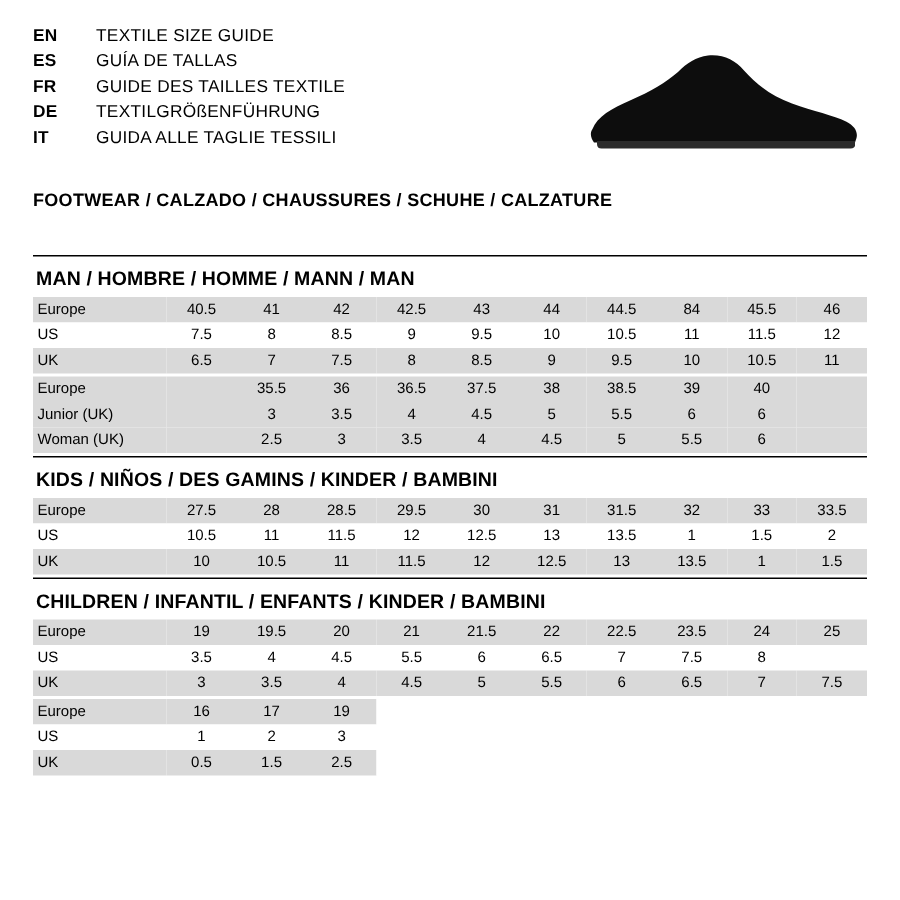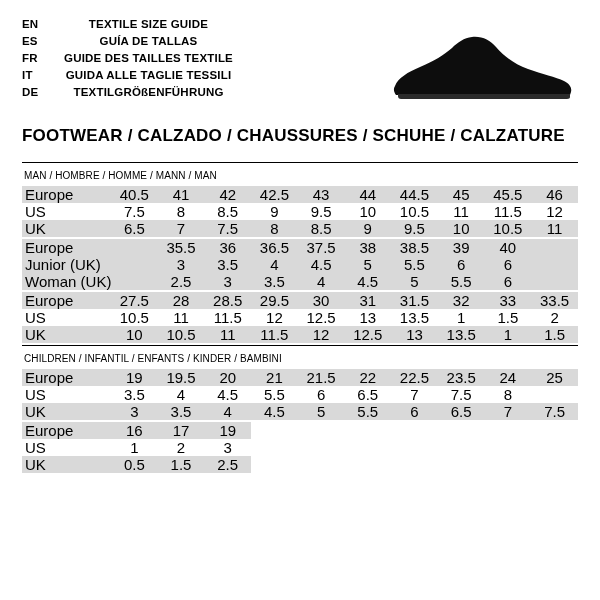--- a/index.html
+++ b/index.html
@@ -36,55 +36,54 @@
   .lang-table td {
     padding: 1px 0 1px 0;
     vertical-align: top;
     line-height: 15px;
   }
   .lang-code {
     width: 42px;
     font-weight: bold;
   }
   .lang-title {
-    font-weight: bold;
-    text-align: center;
+    font-weight: normal;
   }
 
   .shoe-wrap {
     position: absolute;
     top: 18px;
     right: 2px;
     width: 190px;
     height: 70px;
   }
 
   .section-title {
-    font-size: 17px;
+    font-size: 12px;
     font-weight: bold;
     letter-spacing: 0.2px;
     margin-top: 14px;
-    margin-bottom: 16px;
+    margin-bottom: 30px;
   }
 
   
   .group {
     margin-bottom: 2px;
   }
   .group-head {
-    font-size: 10px;
-    font-weight: normal;
+    font-size: 13px;
+    font-weight: bold;
     padding: 7px 2px 5px 2px;
     border-top: 1px solid #000000;
     letter-spacing: 0.1px;
   }
   table.sizes {
     border-collapse: collapse;
     width: 100%;
-    font-size: 15px;
+    font-size: 10px;
     table-layout: fixed;
   }
   table.sizes td {
     height: 17px;
     line-height: 17px;
     padding: 0;
     text-align: center;
     white-space: nowrap;
   }
   table.sizes td.rowlabel {
@@ -114,26 +113,26 @@
         </tr>
         <tr>
           <td class="lang-code">ES</td>
           <td class="lang-title">GUÍA DE TALLAS</td>
         </tr>
         <tr>
           <td class="lang-code">FR</td>
           <td class="lang-title">GUIDE DES TAILLES TEXTILE</td>
         </tr>
         <tr>
+          <td class="lang-code">DE</td>
+          <td class="lang-title">TEXTILGRÖßENFÜHRUNG</td>
+        </tr>
+        <tr>
           <td class="lang-code">IT</td>
           <td class="lang-title">GUIDA ALLE TAGLIE TESSILI</td>
-        </tr>
-        <tr>
-          <td class="lang-code">DE</td>
-          <td class="lang-title">TEXTILGRÖßENFÜHRUNG</td>
         </tr>
       </tbody>
     </table>
 
     <div class="shoe-wrap">
       <svg width="190" height="70" viewBox="0 0 190 70" xmlns="http://www.w3.org/2000/svg">
         <path d="M9 52 C12 44 22 38 34 33 C48 27 58 21 66 14 C72 8 78 4 86 3 C96 2 104 6 110 13 C118 22 128 30 142 35 C156 40 170 43 178 47 C184 50 186 54 185 58 L184 61 L10 61 C8 58 7 55 9 52 Z" fill="#0d0d0d"></path>
         <path d="M12 60 L184 60 L184 63 C184 64 183 65 181 65 L15 65 C13 65 12 64 12 62 Z" fill="#2b2b2b"></path>
       </svg>
     </div>
@@ -147,21 +146,21 @@
       <tbody>
         <tr class="shaded">
           <td class="rowlabel">Europe</td>
           <td>40.5</td>
           <td>41</td>
           <td>42</td>
           <td>42.5</td>
           <td>43</td>
           <td>44</td>
           <td>44.5</td>
-          <td>45</td>
+          <td>84</td>
           <td>45.5</td>
           <td>46</td>
         </tr>
         <tr class="plain">
           <td class="rowlabel">US</td>
           <td>7.5</td>
           <td>8</td>
           <td>8.5</td>
           <td>9</td>
           <td>9.5</td>
@@ -228,20 +227,21 @@
           <td>5</td>
           <td>5.5</td>
           <td>6</td>
           <td></td>
         </tr>
       </tbody>
     </table>
   </div>
 
   <div class="group">
+    <div class="group-head">KIDS / NIÑOS / DES GAMINS / KINDER / BAMBINI</div>
     <table class="sizes">
       <tbody>
         <tr class="shaded">
           <td class="rowlabel">Europe</td>
           <td>27.5</td>
           <td>28</td>
           <td>28.5</td>
           <td>29.5</td>
           <td>30</td>
           <td>31</td>

